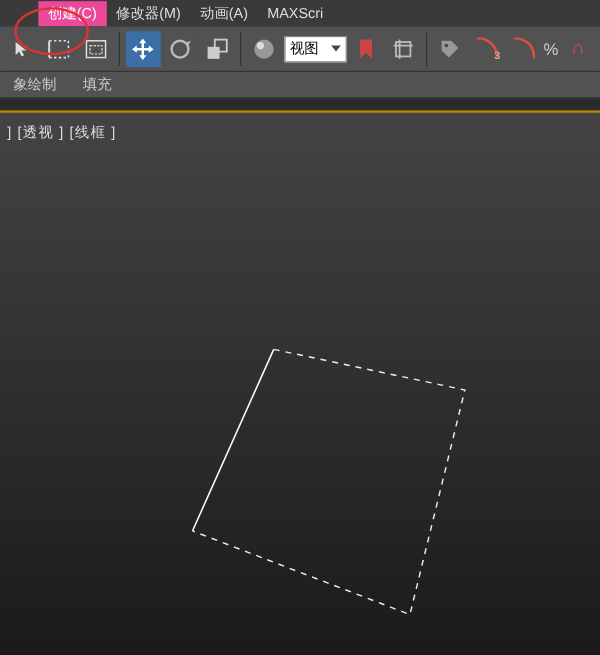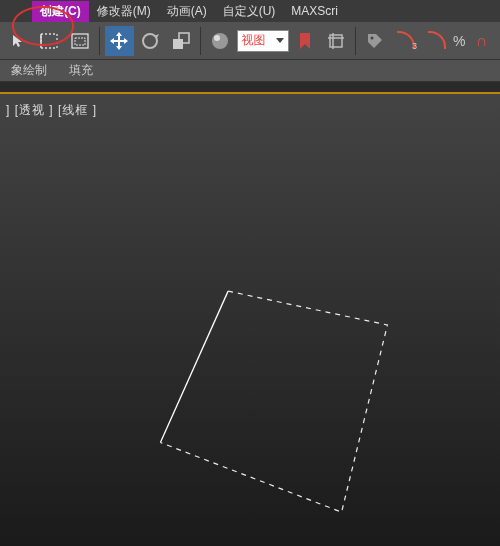--- a/index.html
+++ b/index.html
@@ -2,29 +2,29 @@
 <html><head>
   <meta charset="utf-8">
   <style>
     * { margin:0; padding:0; box-sizing:border-box; font-family:"Microsoft YaHei",Arial,sans-serif; }
     body { width:500px; height:546px; background:#2a2a2a; overflow:hidden; position:relative; }
 
     
     .menubar { height:22px; background:#3a3a3a; display:flex; align-items:center; padding:0 2px; font-size:12px; color:#ddd; }
     .menubar .sep { width:30px; }
     .menuitem { padding:2px 8px; cursor:default; }
-    .menuitem.hot { background:#a21caf; color:#fff;font-weight:bold; }
+    .menuitem.hot { background:#ec4899; color:#fff; }
 
     
     .toolbar { height:38px; background:#525252; display:flex; align-items:center; padding:0 4px; border-bottom:1px solid #333; gap:2px; position:relative; }
     .tbtn { width:30px; height:30px; display:flex; align-items:center; justify-content:center; border:1px solid transparent; background:#525252; color:#ddd; cursor:default; }
     .tbtn.blue { background:#3a6ea5; }
     .vdiv { width:1px; height:28px; background:#333; margin:0 3px; }
     .dropdown { height:22px; background:#fff; border:1px solid #888; display:flex; align-items:center; padding:0 4px; font-size:12px; min-width:52px; justify-content:space-between; }
-    .dropdown .val{color:#ef4444;}
+    .dropdown .val{color:#000000;}
     .caret { border-left:4px solid transparent; border-right:4px solid transparent; border-top:5px solid #444; }
     .magnet { color:#e74c3c; font-size:16px; font-weight:bold; }
     .arc3 { position:relative; width:18px; height:16px; }
     .arc3::before{content:"";position:absolute;left:0;bottom:0;width:16px;height:16px;border:2px solid #e74c3c;border-bottom:none;border-left:none;border-radius:0 16px 0 0;}
     .sub3{position:absolute;right:-2px;bottom:-2px;font-size:9px;color:#ccc;}
 
     
     .redcirc { position:absolute; left:12px; top:6px; width:62px; height:40px; border:2px solid #d33; border-radius:50%/48%; pointer-events:none; z-index:10; }
 
     
@@ -41,21 +41,20 @@
 </head>
 <body>
 
 <div class="redcirc"></div>
 
 <div class="menubar">
   <div class="sep"></div>
   <div class="menuitem hot">创建(C)</div>
   <div class="menuitem">修改器(M)</div>
   <div class="menuitem">动画(A)</div>
-  <div class="menuitem">自定义(U)</div>
   <div class="menuitem">MAXScri</div>
 </div>
 
 <div class="toolbar">
   <div class="tbtn">
     <svg width="16" height="16">
         <path d="M3 2 L3 13 L6 10 L8 14 L10 13 L8 9 L12 9 Z" fill="#ddd"></path>
       </svg>
   </div>
   <div class="tbtn">

